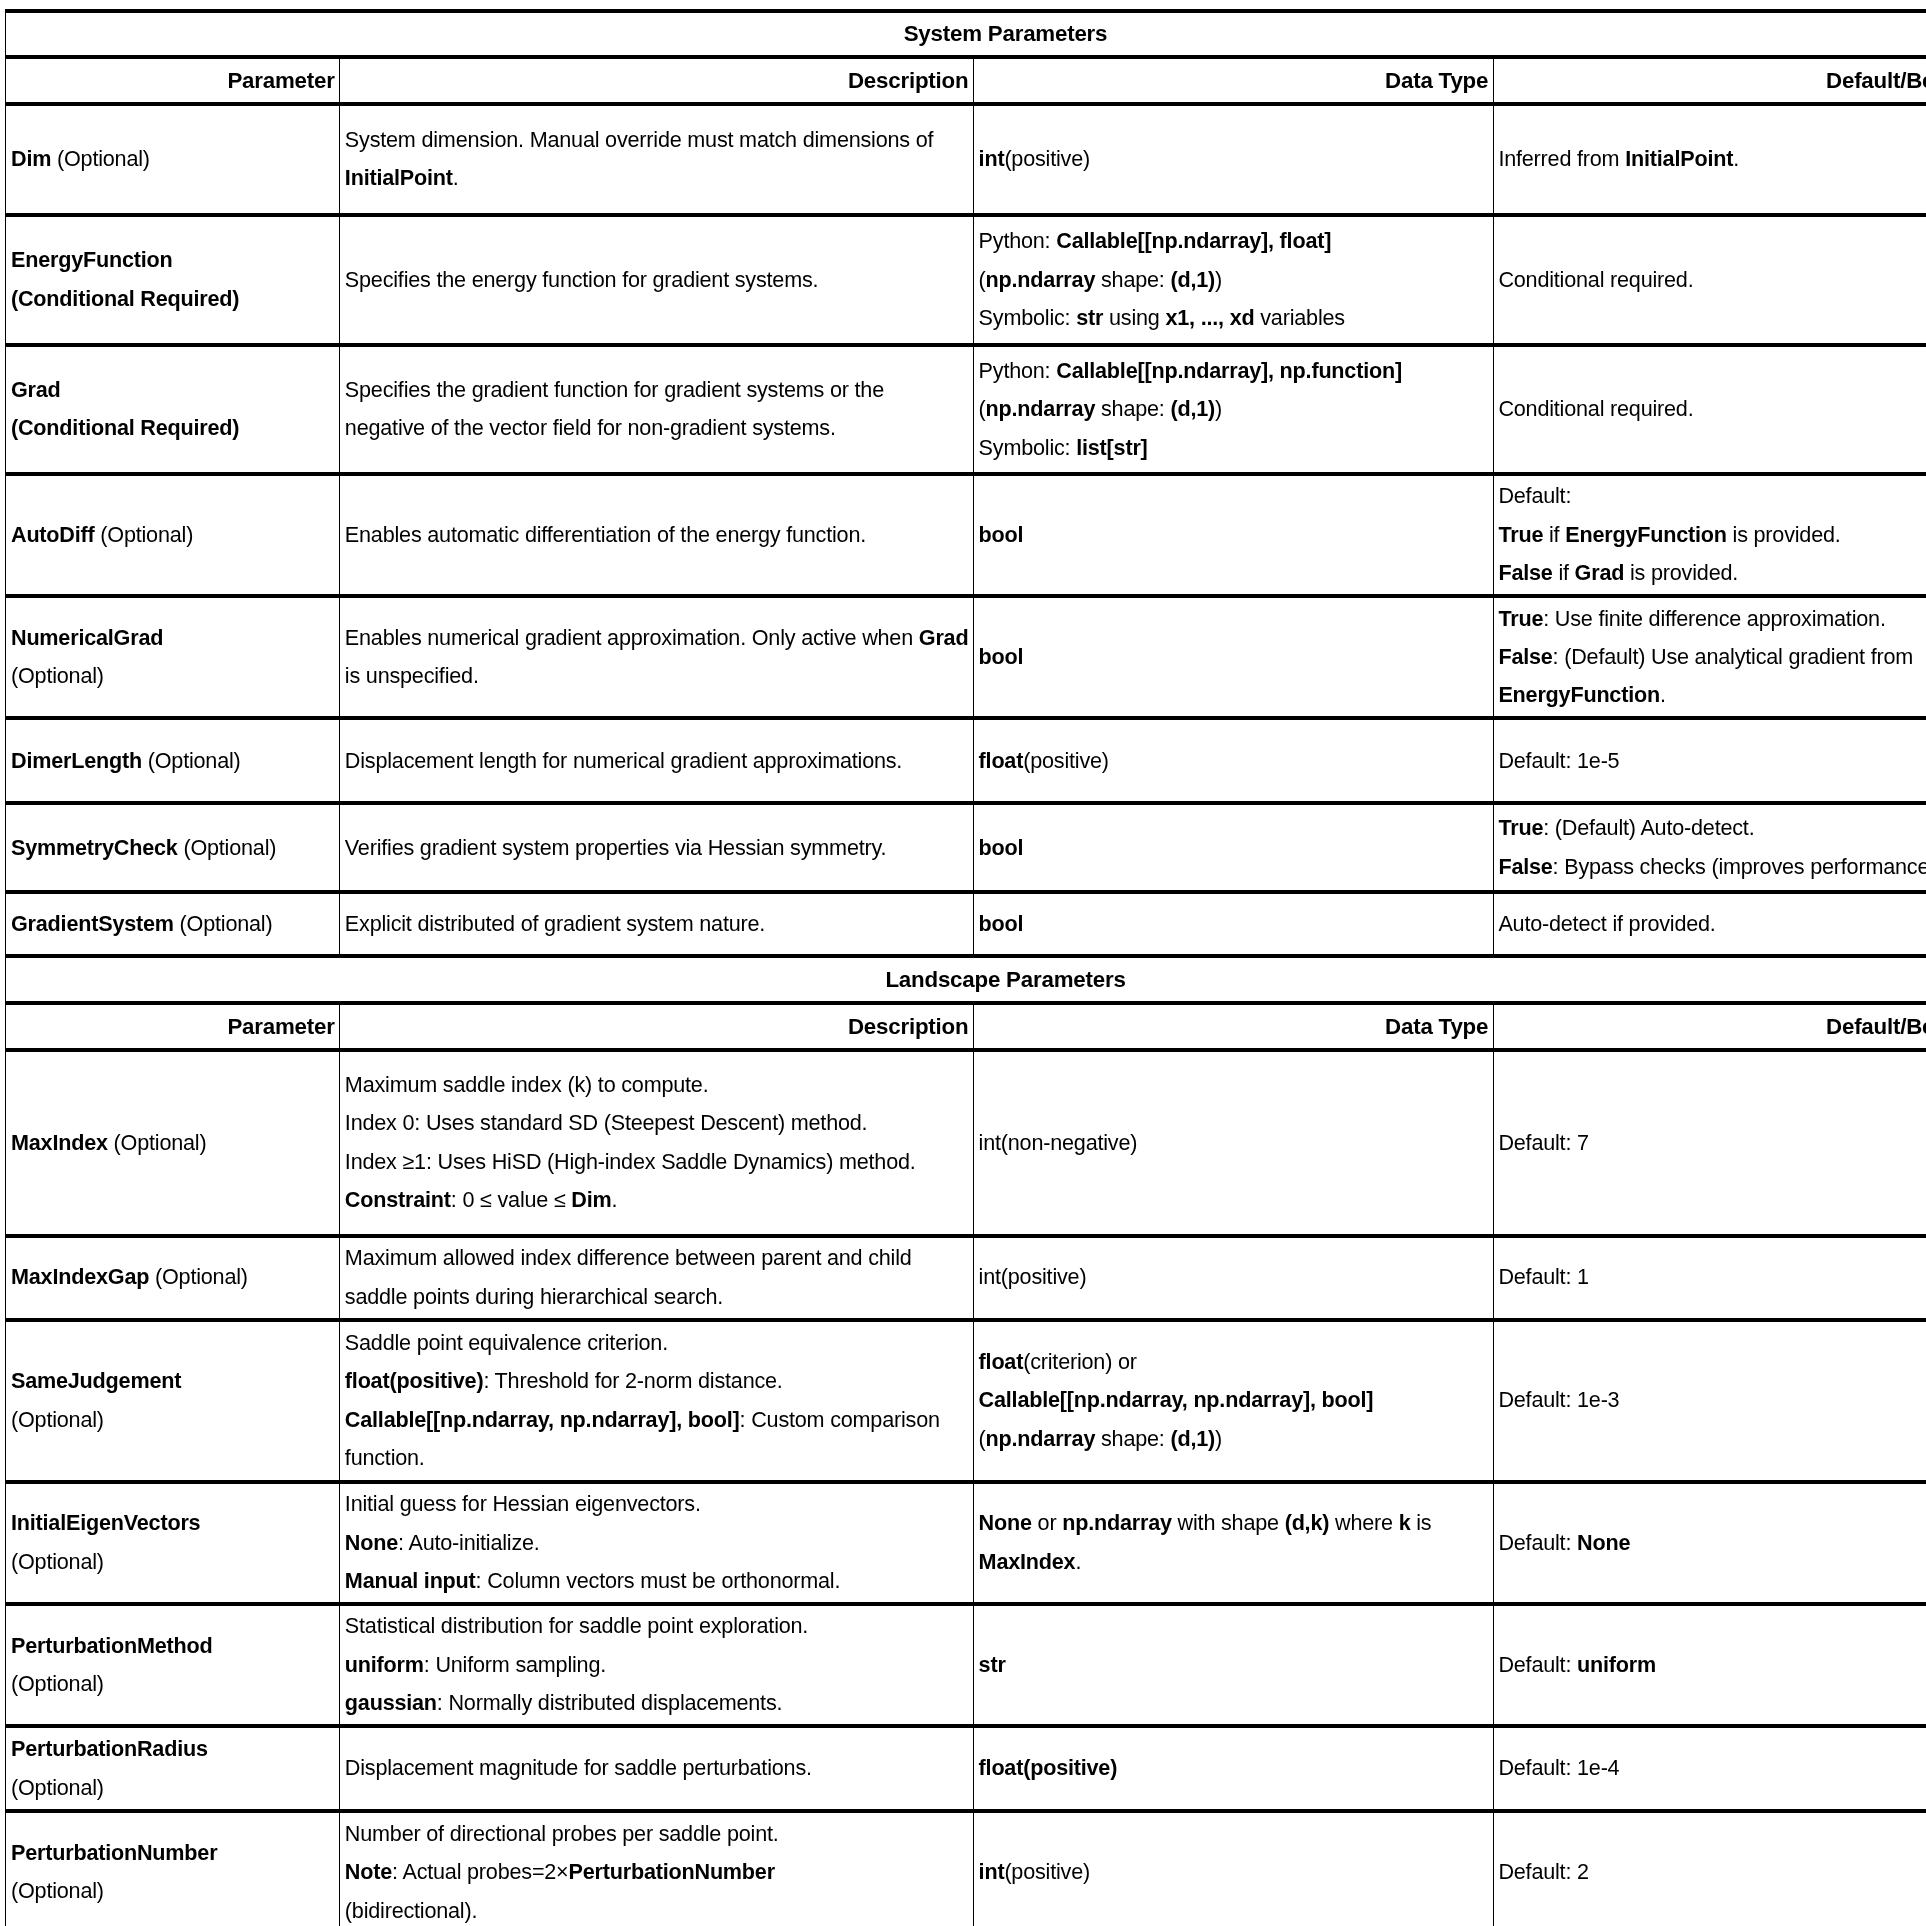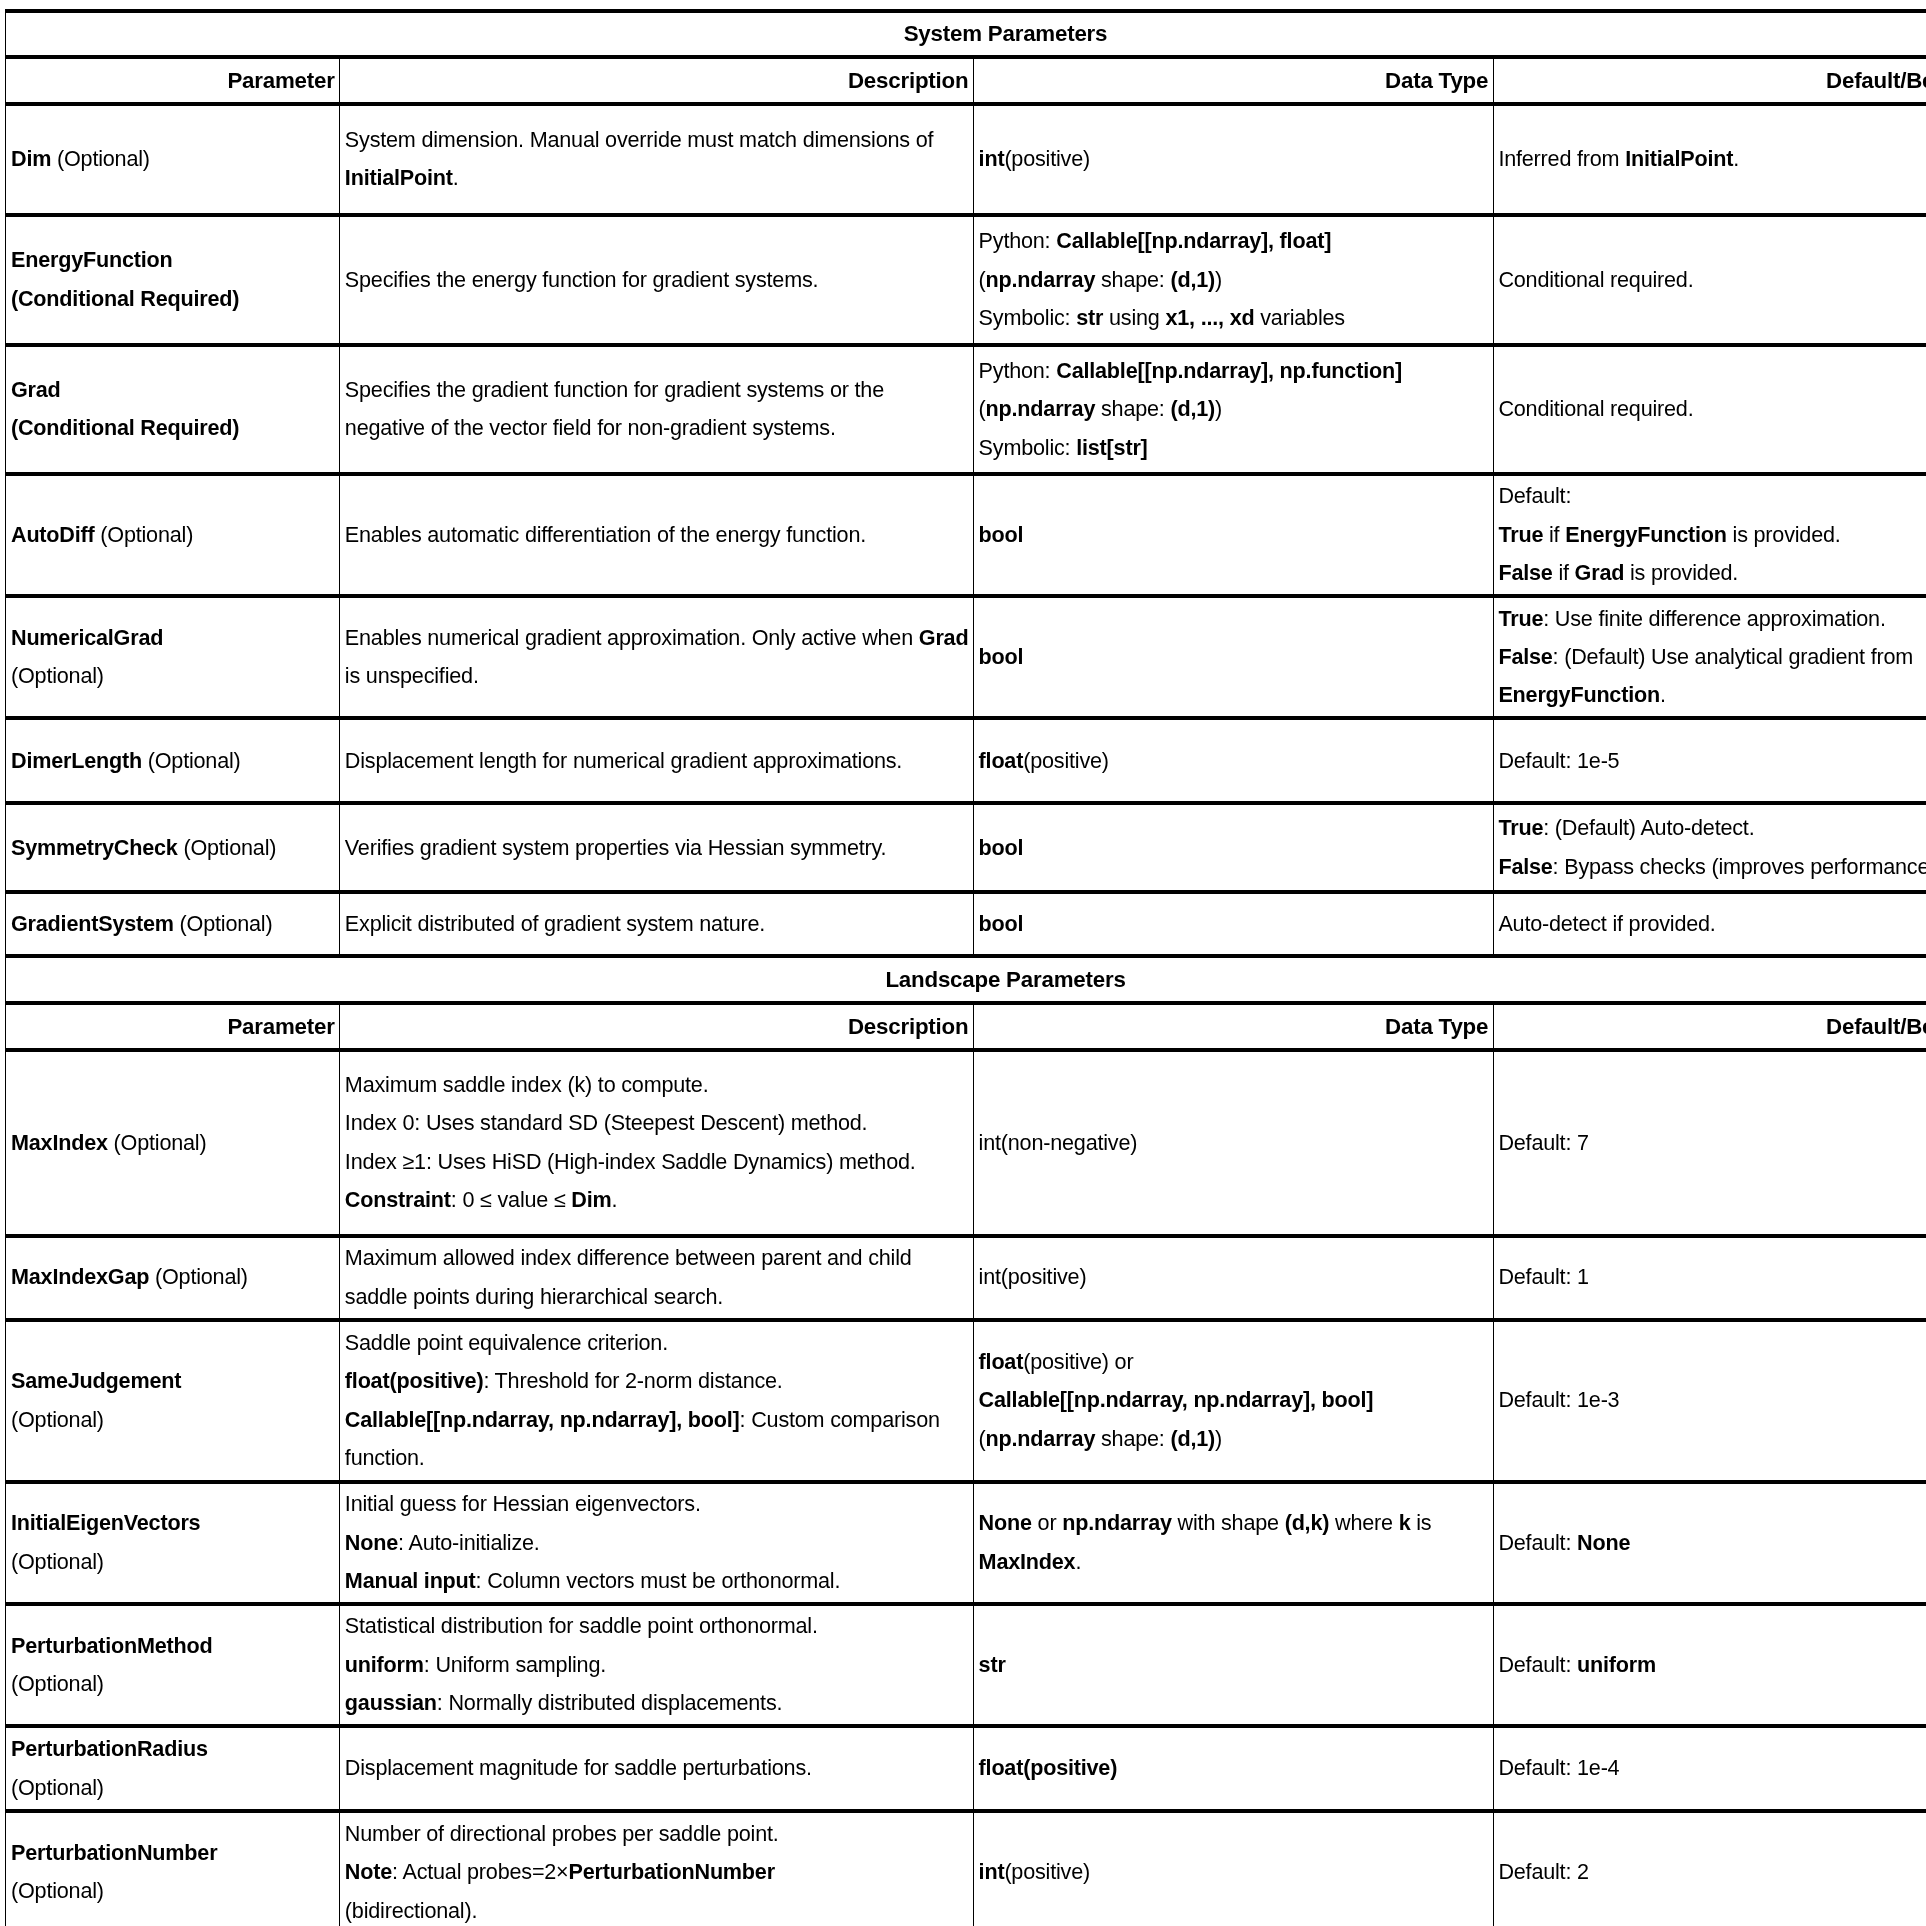--- a/index.html
+++ b/index.html
@@ -238,21 +238,21 @@
           <td class="cell">
             <div class="para"><b>SameJudgement</b></div>
             <div class="para"><span>(Optional)</span></div>
           </td>
           <td class="cell">
             <div class="para"><span>Saddle point equivalence criterion.</span></div>
             <div class="para"><b>float(positive)</b><span>: Threshold for 2-norm distance.</span></div>
             <div class="para"><b>Callable[[np.ndarray, np.ndarray], bool]</b><span>: Custom comparison function.</span></div>
           </td>
           <td class="cell">
-            <div class="para"><b>float</b><span>(positive) or</span></div>
+            <div class="para"><b>float</b><span>(criterion) or</span></div>
             <div class="para"><b>Callable[[np.ndarray, np.ndarray], bool]</b></div>
             <div class="para"><span>(</span><b>np.ndarray</b><span> shape: </span><b>(d,1)</b><span>)</span></div>
           </td>
           <td class="cell">
             <div class="para"><span>Default: 1e-3</span></div>
           </td>
         </tr>
         <tr style="height: 99px;">
           <td class="cell">
             <div class="para"><b>InitialEigenVectors</b></div>
@@ -269,21 +269,21 @@
           <td class="cell">
             <div class="para"><span>Default: </span><b>None</b></div>
           </td>
         </tr>
         <tr style="height: 98px;">
           <td class="cell">
             <div class="para"><b>PerturbationMethod</b></div>
             <div class="para"><span>(Optional)</span></div>
           </td>
           <td class="cell">
-            <div class="para"><span>Statistical distribution for saddle point orthonormal.</span></div>
+            <div class="para"><span>Statistical distribution for saddle point exploration.</span></div>
             <div class="para"><b>uniform</b><span>: Uniform sampling.</span></div>
             <div class="para"><b>gaussian</b><span>: Normally distributed displacements.</span></div>
           </td>
           <td class="cell">
             <div class="para"><b>str</b></div>
           </td>
           <td class="cell">
             <div class="para"><span>Default: </span><b>uniform</b></div>
           </td>
         </tr>

